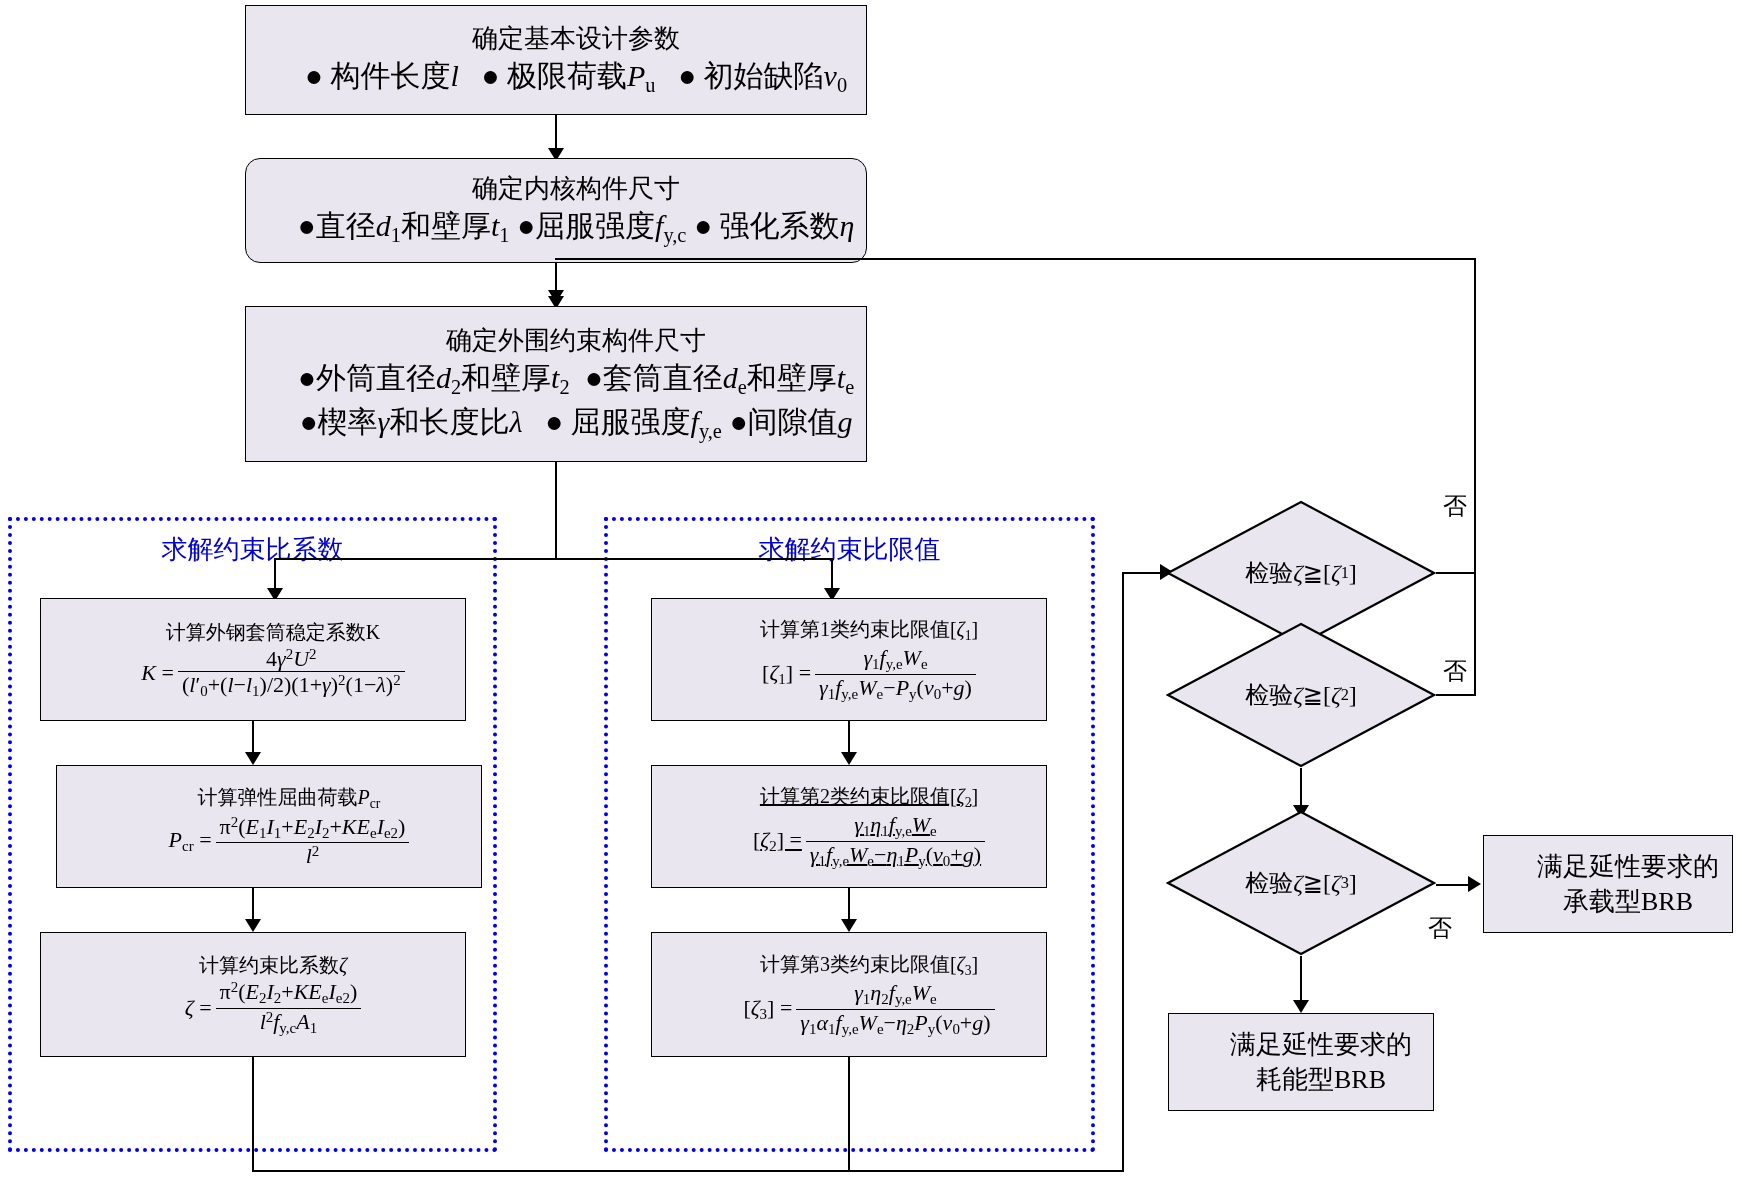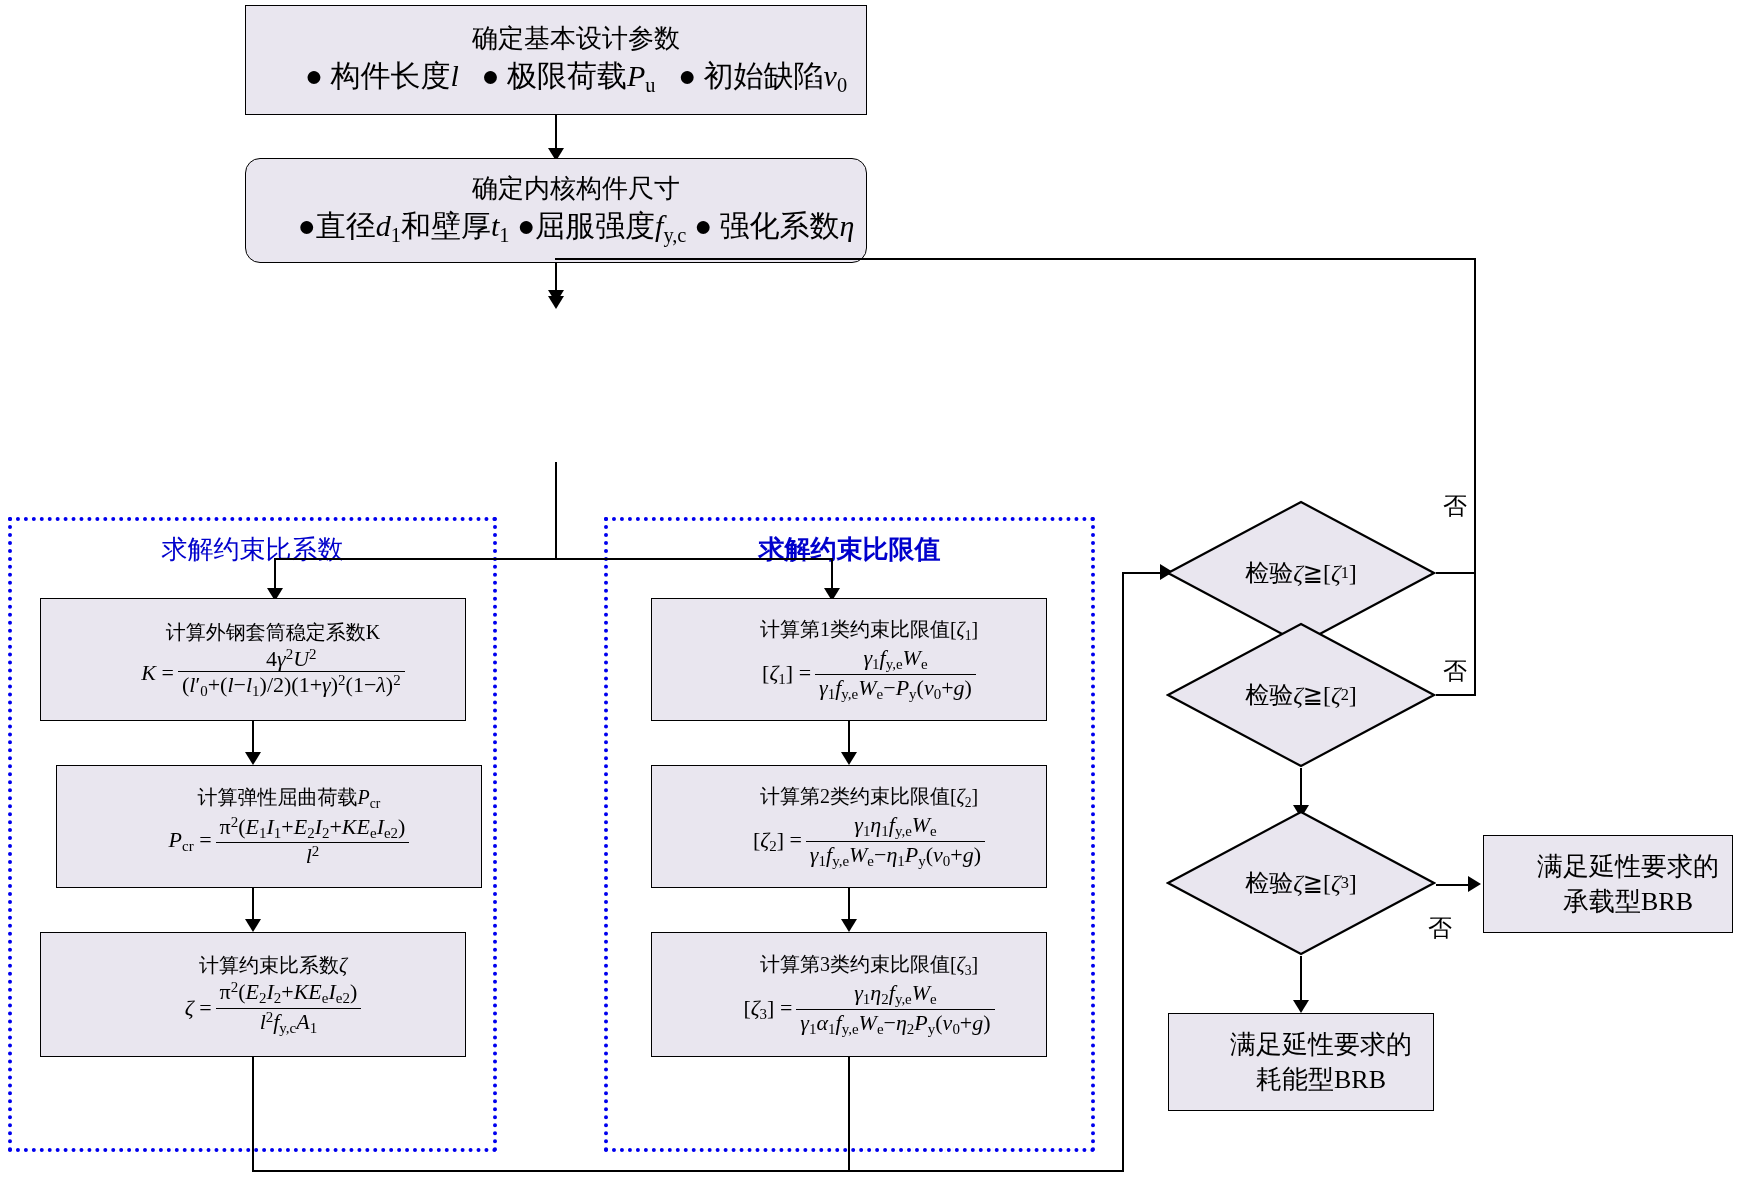--- a/index.html
+++ b/index.html
@@ -126,38 +126,43 @@
 </style>
 </head>
 <body>
 
 <div id="canvas">
 
   <div class="dashgroup" style="left:8px; top:517px; width:489px; height:635px;"></div>
   <div class="grouplabel" style="left:18px; top:532px; width:469px;">求解约束比系数</div>
 
   <div class="dashgroup" style="left:604px; top:517px; width:491px; height:635px;"></div>
-  <div class="grouplabel" style="left:614px; top:532px; width:471px;font-weight:bold;">求解约束比限值</div>
+  <div class="grouplabel" style="left:614px; top:532px; width:471px;">求解约束比限值</div>
 
   <div class="box" style="left:245px; top:5px; width:622px; height:110px;">
     <span class="ln t26">确定基本设计参数</span>
     <span class="ln t25">● 构件长度<i>l</i>&nbsp;&nbsp;&nbsp;● 极限荷载<i>P</i><sub>u</sub>&nbsp;&nbsp;&nbsp;● 初始缺陷<i>v</i><sub>0</sub></span>
   </div>
 
   <div class="line vline" style="left:555px; top:115px; height:40px;"></div>
   <div class="arrow arrow-down" style="left:548px; top:148px;"></div>
 
   <div class="box" style="left:245px; top:158px; width:622px; height:105px;border-radius:15px;">
     <span class="ln t26">确定内核构件尺寸</span>
     <span class="ln t25">●直径<i>d</i><sub>1</sub>和壁厚<i>t</i><sub>1</sub> ●屈服强度<i>f</i><sub>y,c</sub> ● 强化系数<i>η</i></span>
   </div>
 
   <div class="line vline" style="left:555px; top:263px; height:40px;"></div>
   <div class="arrow arrow-down" style="left:548px; top:296px;"></div>
 
+  <div class="box" style="left:245px; top:306px; width:622px; height:156px;">
+    <span class="ln t26">确定外围约束构件尺寸</span>
+    <span class="ln t25">●外筒直径<i>d</i><sub>2</sub>和壁厚<i>t</i><sub>2</sub>&nbsp;&nbsp;●套筒直径<i>d</i><sub>e</sub>和壁厚<i>t</i><sub>e</sub></span>
+    <span class="ln t25">●楔率<i>γ</i>和长度比<i>λ</i>&nbsp;&nbsp;&nbsp;● 屈服强度<i>f</i><sub>y,e</sub> ●间隙值<i>g</i></span>
+  </div>
 
   <div class="line vline" style="left:555px; top:462px; height:98px;"></div>
   <div class="line hline" style="left:274px; top:558px; width:558px;"></div>
   <div class="line vline" style="left:274px; top:558px; height:37px;"></div>
   <div class="arrow arrow-down" style="left:267px; top:588px;"></div>
   <div class="line vline" style="left:831px; top:558px; height:37px;"></div>
   <div class="arrow arrow-down" style="left:824px; top:588px;"></div>
 
   <div class="box" style="left:40px; top:598px; width:426px; height:123px;">
     <span class="ln t24">计算外钢套筒稳定系数K</span>
@@ -205,21 +210,21 @@
       <span class="frac">
         <span class="num"><i>γ</i><sub>1</sub><i>f</i><sub>y,e</sub><i>W</i><sub>e</sub></span>
         <span class="den"><i>γ</i><sub>1</sub><i>f</i><sub>y,e</sub><i>W</i><sub>e</sub>−<i>P</i><sub>y</sub>(<i>v</i><sub>0</sub>+<i>g</i>)</span>
       </span>
     </div>
   </div>
 
   <div class="line vline" style="left:848px; top:721px; height:38px;"></div>
   <div class="arrow arrow-down" style="left:841px; top:752px;"></div>
 
-  <div class="box" style="left:651px; top:765px; width:396px; height:123px;">
+  <div class="box" style="left:651px; top:765px; width:396px; height:123px;text-decoration:underline;">
     <span class="ln t24">计算第2类约束比限值[<i>ζ</i><sub>2</sub>]</span>
     <div class="eqrow t22">
       <span>[<i>ζ</i><sub>2</sub>] =</span>
       <span class="frac">
         <span class="num"><i>γ</i><sub>1</sub><i>η</i><sub>1</sub><i>f</i><sub>y,e</sub><i>W</i><sub>e</sub></span>
         <span class="den"><i>γ</i><sub>1</sub><i>f</i><sub>y,e</sub><i>W</i><sub>e</sub>−<i>η</i><sub>1</sub><i>P</i><sub>y</sub>(<i>v</i><sub>0</sub>+<i>g</i>)</span>
       </span>
     </div>
   </div>
 

